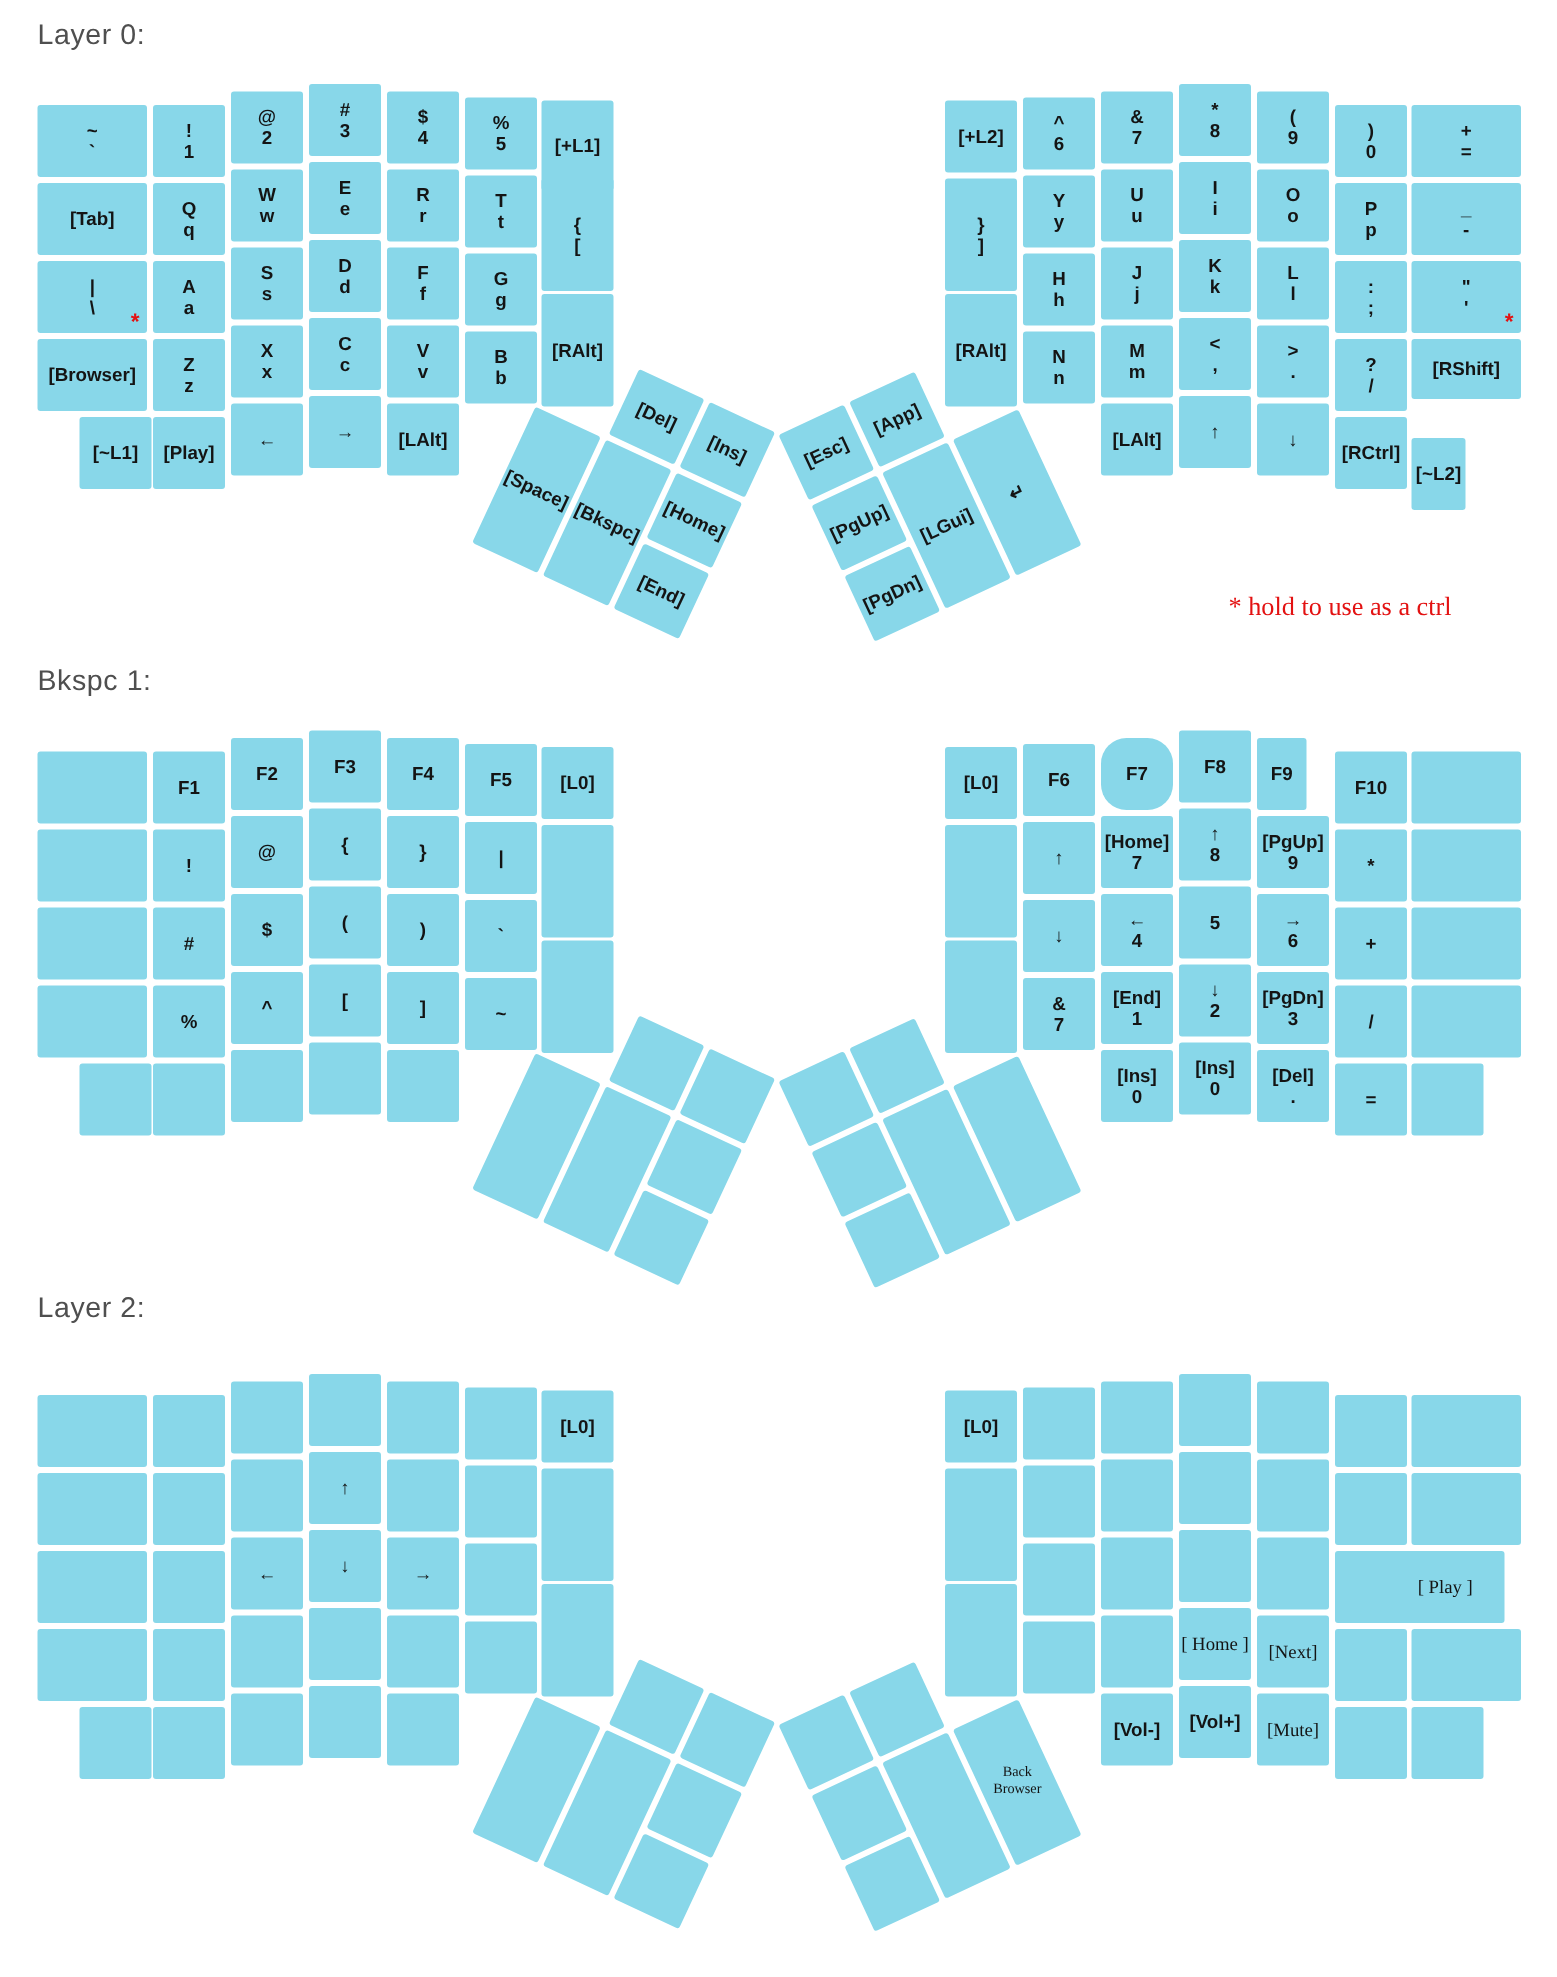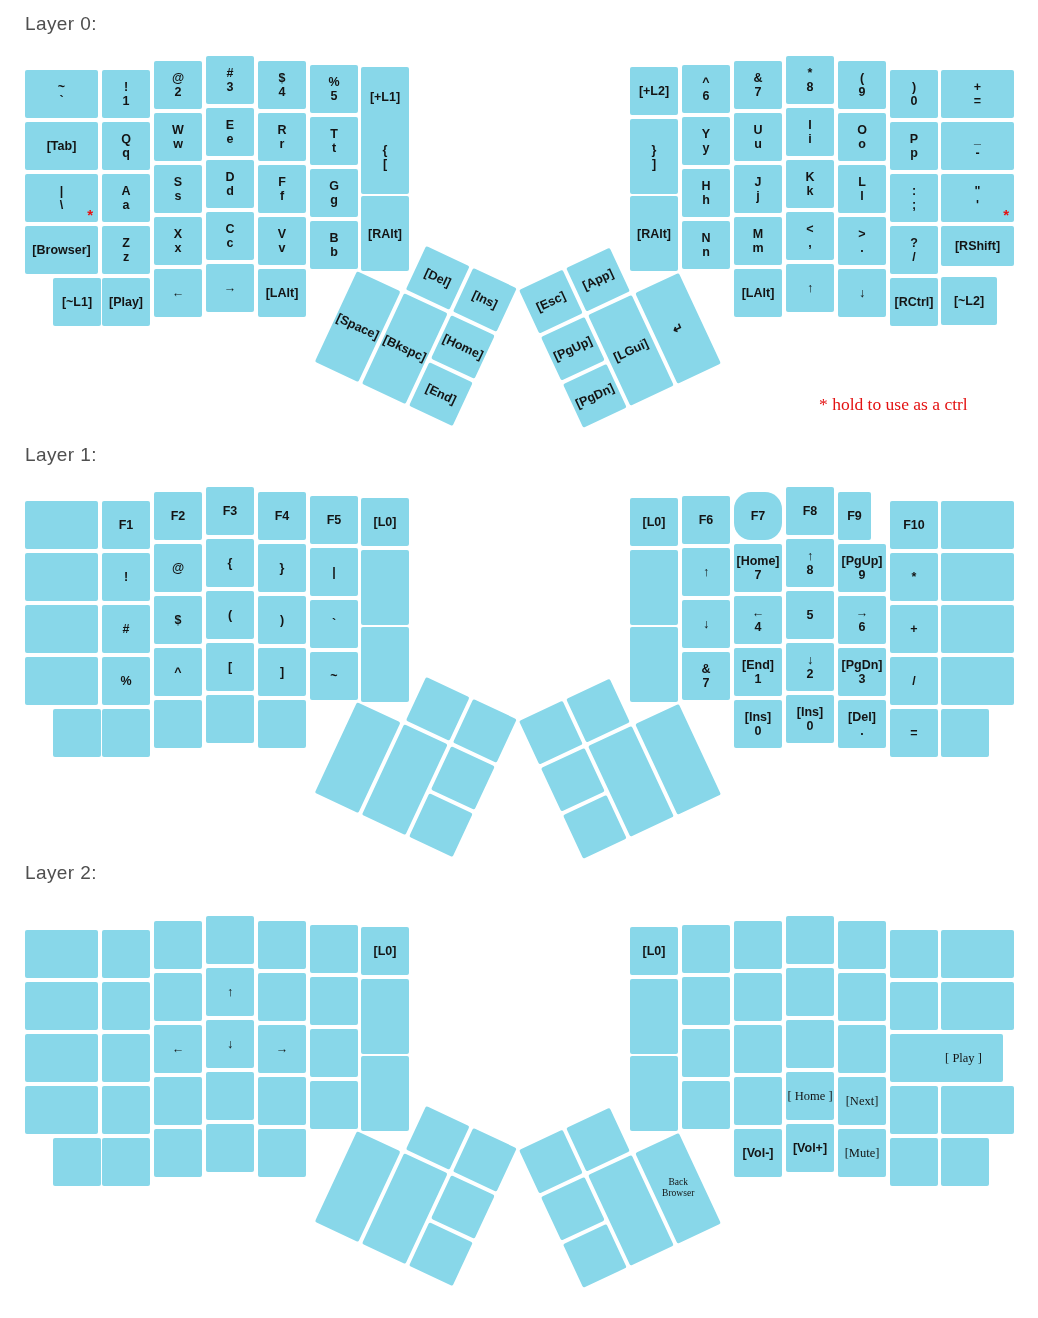--- a/index.html
+++ b/index.html
@@ -33,21 +33,21 @@
     position:absolute;left:819px;top:394px;
     font-family:"Liberation Serif",serif;font-size:17.5px;
     color:var(--accent-red,#e31212);white-space:pre;
   }
 </style>
 </head>
 <body>
 
 <div class="board">
   <div class="layer-title t0">Layer 0:</div>
-  <div class="layer-title t1">Layer 1:</div>
+  <div class="layer-title t1">Bkspc 1:</div>
   <div class="layer-title t2">Layer 2:</div>
   <div class="note">* hold to use as a ctrl</div>
   <div id="keys">
       <div class="key" style="left: 25px; top: 70px; width: 73px; height: 48px;">
         <span class="ln">~</span>
         <span class="ln">`</span>
       </div>
       <div class="key" style="left: 102px; top: 70px; width: 48px; height: 48px;">
         <span class="ln">!</span>
         <span class="ln">1</span>
@@ -275,21 +275,21 @@
       </div>
       <div class="key" style="left: 786px; top: 264px; width: 48px; height: 48px;">
         <span class="ln">↑</span>
       </div>
       <div class="key" style="left: 838px; top: 269px; width: 48px; height: 48px;">
         <span class="ln">↓</span>
       </div>
       <div class="key" style="left: 890px; top: 278px; width: 48px; height: 48px;">
         <span class="ln">[RCtrl]</span>
       </div>
-      <div class="key" style="left: 941px; top: 277px; width: 56px; height: 48px;">
+      <div class="key" style="left: 941px; top: 292px; width: 36px; height: 48px;">
         <span class="ln">[~L2]</span>
       </div>
       <div class="cluster" style="left: 379px; top: 224px; transform: rotate(25deg); --unrot: -25deg;">
         <div class="key" style="left: 52px; top: 0px; width: 48px; height: 48px;">
           <span class="ln">[Del]</span>
         </div>
         <div class="key" style="left: 104px; top: 0px; width: 48px; height: 48px;">
           <span class="ln">[Ins]</span>
         </div>
         <div class="key" style="left: 0px; top: 52px; width: 48px; height: 100px;">

